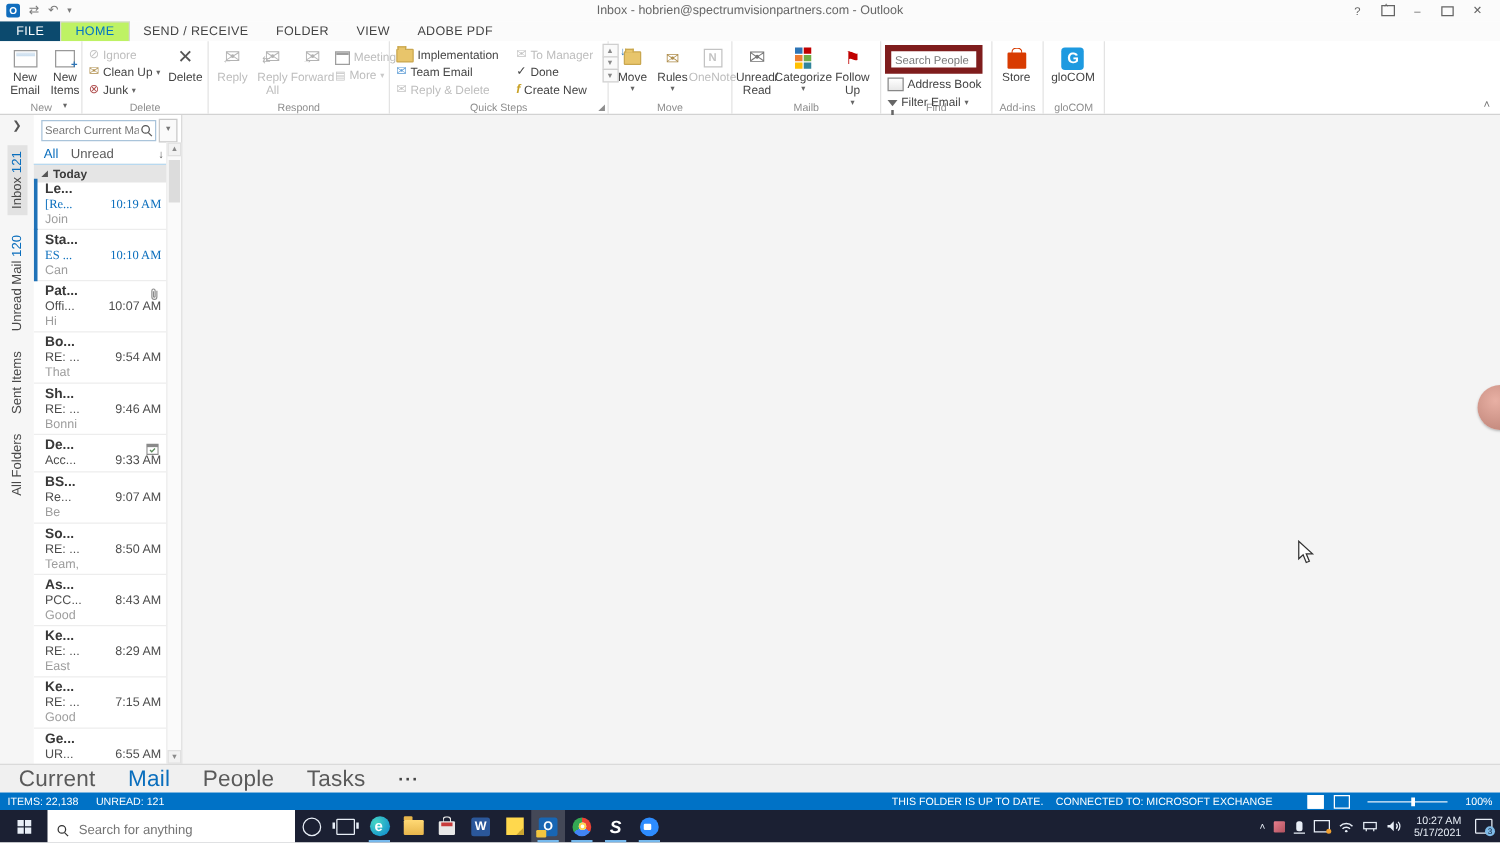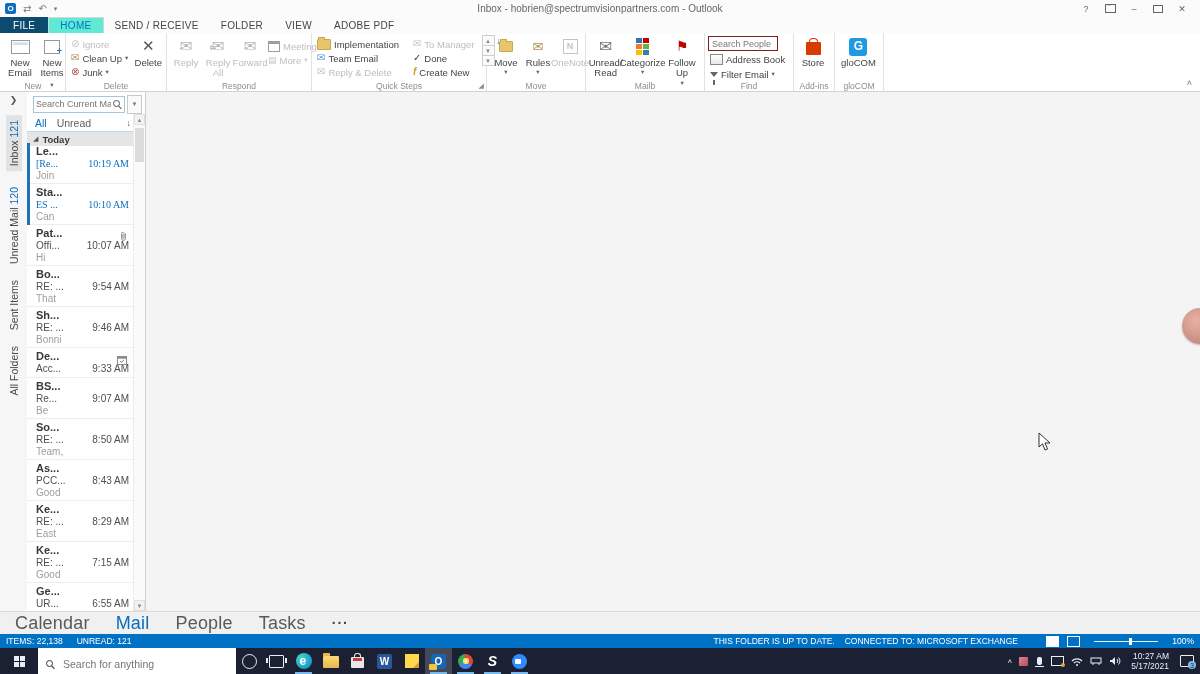--- a/index.html
+++ b/index.html
@@ -17,21 +17,21 @@
   .win-controls{margin-left:auto;display:flex;align-items:center;gap:0;padding-right:6px;z-index:2;}
   .wc{width:24px;height:15px;display:flex;align-items:center;justify-content:center;font-size:9px;color:#646464;}
   .wc-box{width:8px;height:6px;border:1px solid #646464;}
   .wc-ribbonbox{width:9px;height:7px;border:1px solid #646464;position:relative;}
   .wc-ribbonbox::after{content:"^";position:absolute;top:-2px;left:2px;font-size:6px;color:#646464;}
 
   
   .tabsrow{height:16px;background:#fbfbfb;display:flex;align-items:stretch;}
   .rtab{padding:0 11px;font-size:10px;color:#444;display:flex;align-items:center;letter-spacing:.3px;}
   .rtab.file{background:#0c4a6e;color:#fff;padding:0 13px;}
-  .rtab.active{background:#5eead4;color:#0072c6;border:1px solid #d5d5d5;border-bottom:none;}
+  .rtab.active{background:#bef264;color:#0072c6;border:1px solid #d5d5d5;border-bottom:none;}
 
   
   .ribbon{height:58px;background:#fff;border-bottom:1px solid #d2d2d2;position:relative;display:flex;align-items:stretch;padding-left:1px;}
   .grp{position:relative;border-right:1px solid #e3e3e3;padding:2px 3px 12px 3px;display:flex;align-items:flex-start;}
   .grp-label{position:absolute;bottom:0;left:0;right:0;text-align:center;font-size:8.5px;color:#8d8d8d;}
   .bb{display:flex;flex-direction:column;align-items:center;font-size:9.5px;color:#444;text-align:center;line-height:1.1;padding:1px 3px;min-width:26px;}
   .bb .ic{height:21px;display:flex;align-items:center;justify-content:center;margin-bottom:1px;}
   .sb{display:flex;align-items:center;gap:3px;font-size:9.5px;color:#444;height:14px;padding:0 2px;white-space:nowrap;}
   .dd{font-size:6.5px;color:#666;}
   .dis{color:#bdbdbd !important;}
@@ -49,21 +49,21 @@
   .ic-folder::before{content:"";position:absolute;top:-3px;left:0;width:5px;height:2px;background:#e8c56b;border:1px solid #c9a74f;border-bottom:none;}
   .ic-move-arrow{position:absolute;left:-4px;top:-5px;color:#2e75b6;font-size:9px;font-weight:bold;}
   .ic-onenote{width:13px;height:13px;border:1px solid #c3c3c3;color:#c3c3c3;font-size:9px;font-weight:bold;display:flex;align-items:center;justify-content:center;}
   .ic-cat{display:grid;grid-template-columns:6px 6px;grid-auto-rows:5px;gap:1px;}
   .ic-cat i{display:block;}
   .ic-flag{color:#c00000;font-size:14px;}
   .ic-envout{font-size:16px;color:#777;}
   .ic-store{width:15px;height:13px;background:#d83b01;border-radius:1px;position:relative;margin-top:3px;}
   .ic-store::before{content:"";position:absolute;top:-4px;left:3px;width:7px;height:5px;border:1.5px solid #d83b01;border-bottom:none;border-radius:4px 4px 0 0;}
   .ic-glocom{width:18px;height:18px;background:#1e9ae0;border-radius:3px;color:#fff;font-weight:bold;font-size:12px;display:flex;align-items:center;justify-content:center;}
-  .searchpeople{width:62px;height:13px;border:1px solid #7f1d1d;font-size:9px;color:#777;padding:0 3px;display:flex;align-items:center;background:#fff;}
+  .searchpeople{width:62px;height:13px;border:5px solid #7f1d1d;font-size:9px;color:#777;padding:0 3px;display:flex;align-items:center;background:#fff;}
   .qs-grid{display:grid;grid-template-columns:auto auto;column-gap:10px;row-gap:0;}
   .qs-spin{display:flex;flex-direction:column;margin-left:5px;margin-top:1px;}
   .spin-btn{width:11px;height:9px;border:1px solid #cfcfcf;font-size:6px;color:#888;display:flex;align-items:center;justify-content:center;background:#fafafa;margin-top:-1px;}
   .launcher{position:absolute;right:2px;bottom:1px;font-size:7px;color:#8d8d8d;}
   .ribbon-collapse{position:absolute;right:8px;bottom:3px;font-size:9px;color:#777;}
   .funnel{width:0;height:0;border-left:4px solid transparent;border-right:4px solid transparent;border-top:5px solid #666;position:relative;}
   .funnel::after{content:"";position:absolute;left:-1px;top:-1px;width:2px;height:5px;background:#666;top:3px;}
   .ic-book{width:11px;height:9px;border:1px solid #888;background:linear-gradient(#fff,#e8e8e8);}
   .ic-meet{width:10px;height:9px;border:1px solid #9e9e9e;background:#fff;position:relative;}
   .ic-meet::before{content:"";position:absolute;top:0;left:0;right:0;height:2px;background:#9e9e9e;}
@@ -561,21 +561,21 @@
 
     <div class="reading-pane">
       <div class="peek-circle"></div>
       <svg class="cursor" width="14" height="20" viewBox="0 0 14 20">
         <path d="M1 1 L1 15 L4.5 11.8 L7 18 L9.5 17 L7 11 L12 11 Z" fill="#fff" stroke="#333" stroke-width="1"></path>
       </svg>
     </div>
   </div>
 
   <div class="navbar">
-    <span class="nav-item">Calendar</span>
+    <span class="nav-item">Current</span>
     <span class="nav-item active">Mail</span>
     <span class="nav-item">People</span>
     <span class="nav-item">Tasks</span>
     <span class="nav-more">···</span>
   </div>
 
   <div class="statusbar">
     <div class="sb-left">
       <span>ITEMS: 22,138</span>
       <span>UNREAD: 121</span>

